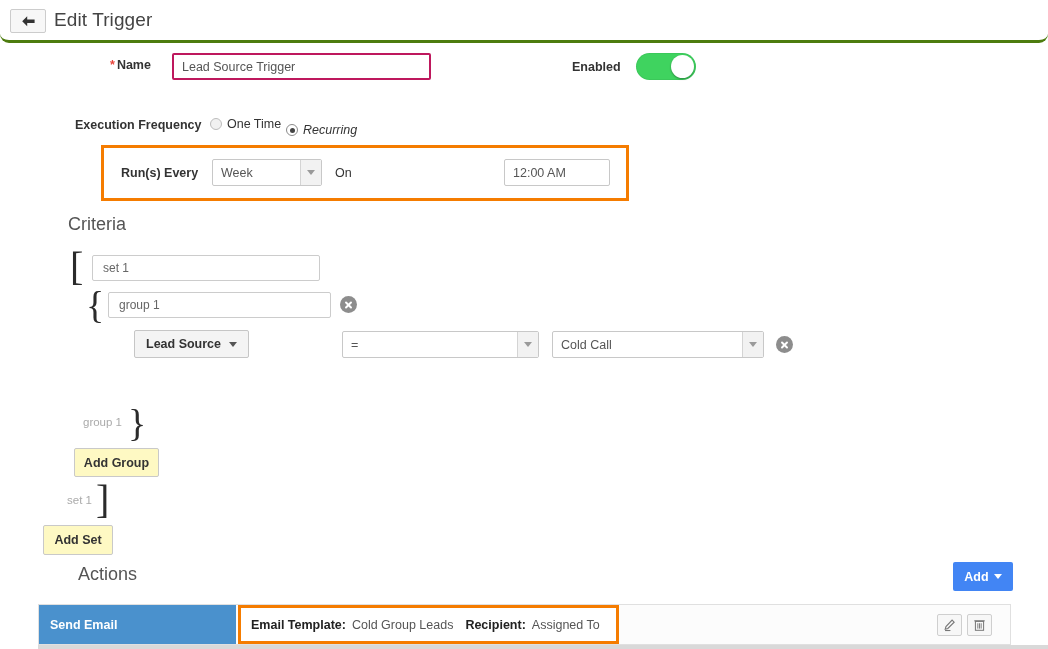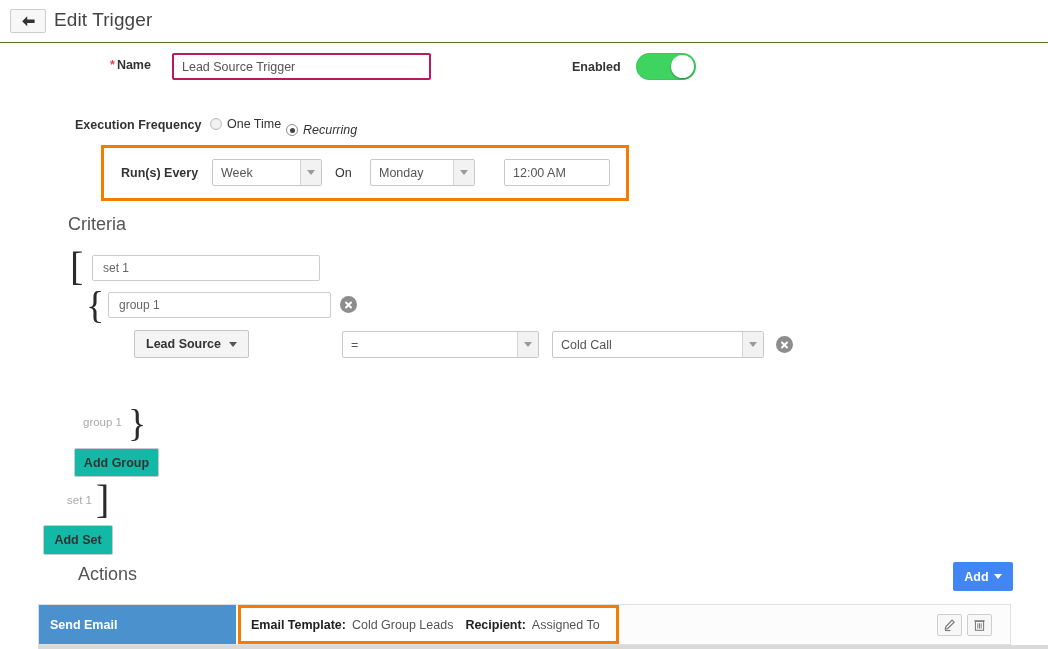--- a/index.html
+++ b/index.html
@@ -9,22 +9,23 @@
     background: #ffffff;
     font-family: "Liberation Sans", sans-serif;
     color: #333333;
     overflow: hidden;
   }
   .page { position: relative; width: 1048px; height: 649px; background:#fff; }
 
   
   .header {
     position: absolute; left:0; top:0; width:1048px; height:43px;
-    border-bottom: 1px solid #4d7c0f;
+    border-bottom: 3px solid #4d7c0f;
     background:#fff;
+    border-radius:9px;
   }
   .back-btn {
     position:absolute; left:10px; top:9px;
     width:36px; height:24px;
     border:1px solid #cccccc; background:#f7f7f7;
     border-radius:2px;
     display:flex; align-items:center; justify-content:center;
     cursor:pointer;
   }
   .back-btn svg { display:block; }
@@ -201,21 +202,21 @@
     border:none; border-radius:2px;
     font-family:"Liberation Sans", sans-serif;
     font-size:12.5px; font-weight:bold;
     cursor:pointer;
     display:flex; align-items:center; justify-content:center;
   }
   #add-condition-btn { left:134px; top:374px; width:104px; height:31px; }
 
   .btn-grey {
     position:absolute;
-    background:#14b8a6; color:#333;
+    background:#fef9c3; color:#333;
     border:1px solid #c9c9c9; border-radius:2px;
     font-family:"Liberation Sans", sans-serif;
     font-size:12.5px; font-weight:bold;
     cursor:pointer;
     display:flex; align-items:center; justify-content:center;
   }
   #add-group-btn { left:74px; top:448px; width:85px; height:29px; }
   #add-set-btn   { left:43px; top:525px; width:70px; height:30px; }
 
   .ghost-label {
@@ -316,26 +317,20 @@
 
   <div class="sel" id="sel-every">
     <div class="val">Week</div>
     <div class="arrowbox">
         <span class="caret-down"></span>
       </div>
   </div>
 
   <div class="on-label">On</div>
 
-  <div class="sel" id="sel-day">
-    <div class="val">Monday</div>
-    <div class="arrowbox">
-        <span class="caret-down"></span>
-      </div>
-  </div>
 
   <input class="time-input" value="12:00 AM" style="">
 
   <div class="section-title" id="criteria-title">Criteria</div>
 
   <div class="bracket" id="open-bracket">[</div>
   <input class="plain-input" id="set-input" value="set 1" style="">
 
   <div class="bracket" id="open-brace">{</div>
   <input class="plain-input" id="group-input" value="group 1" style="">

